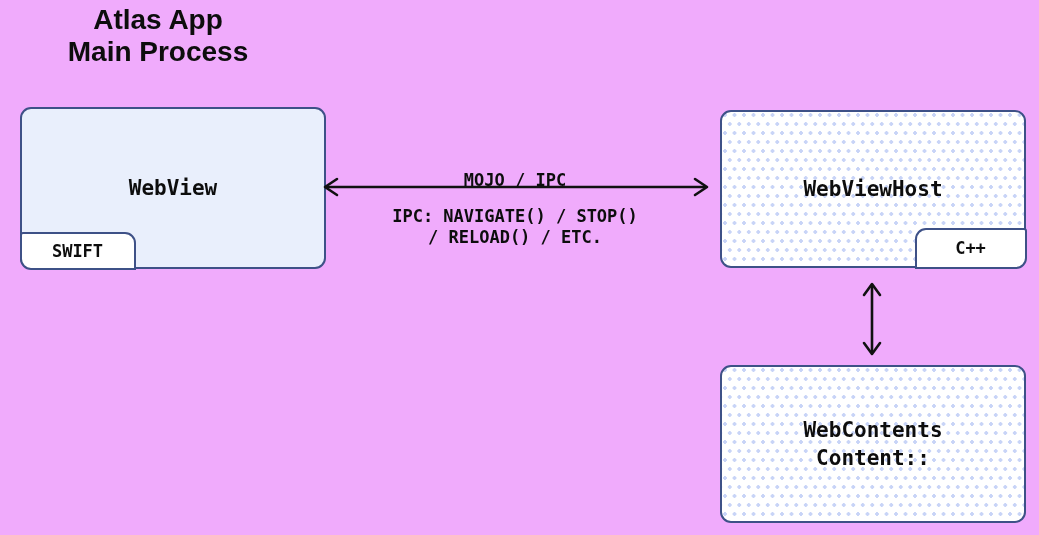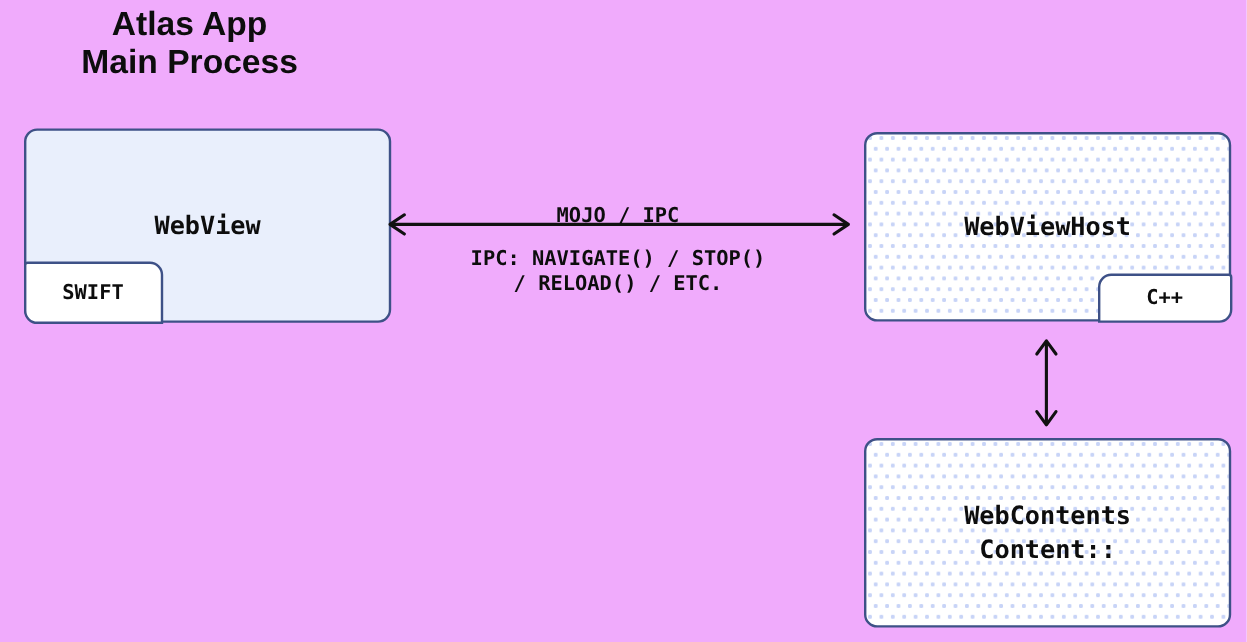--- a/index.html
+++ b/index.html
@@ -76,21 +76,21 @@
     justify-content: center;
     font-family: "DejaVu Sans Mono", "Liberation Mono", monospace;
     font-size: 17px;
     font-weight: bold;
     color: #0d0d0d;
   }
   .tag.bottom-left {
     left: -2.5px;
     bottom: -2.5px;
     width: 116px;
-    height: 52px;
+    height: 38px;
     border-radius: 3px 11px 0 11px;
   }
   .tag.bottom-right {
     right: -2.5px;
     bottom: -2.5px;
     width: 112px;
     height: 41px;
     border-radius: 11px 3px 11px 0;
   }
 

